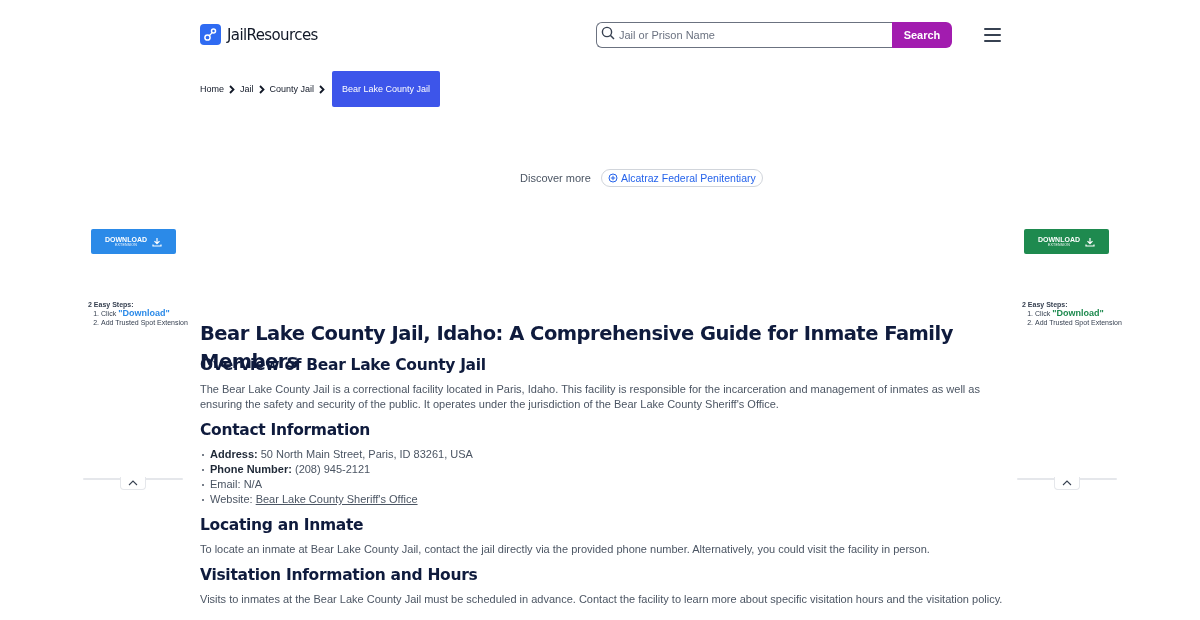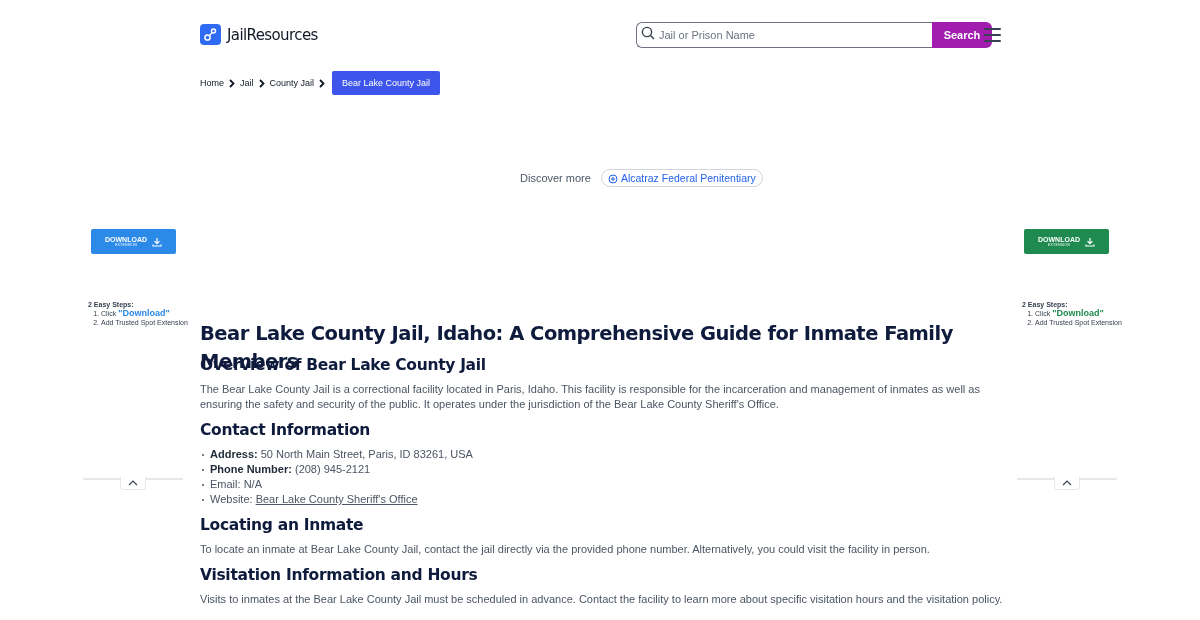--- a/index.html
+++ b/index.html
@@ -5,38 +5,38 @@
     * { box-sizing: border-box; margin: 0; padding: 0; }
     html, body { width: 1200px; height: 620px; overflow: hidden; background: #ffffff; }
     body { font-family: "Liberation Sans", "DejaVu Sans", sans-serif; color: #1f2937; position: relative; }
 
     
     .header { position: absolute; left: 0; top: 0; width: 1200px; height: 70px; }
     .logo { position: absolute; left: 200px; top: 24px; display: flex; align-items: center; gap: 4px; }
     .logo-mark { width: 21px; height: 21px; background: #2f6bf2; border-radius: 4px; display: flex; align-items: center; justify-content: center; }
     .logo-text { font-family: "DejaVu Sans", sans-serif; font-size: 15px; color: #111827; letter-spacing: -0.6px; margin-left: 2px; }
 
-    .search { position: absolute; left: 636px; top: 22px; width: 356px; height: 26px; display: flex; }
+    .search { position: absolute; left: 596px; top: 22px; width: 356px; height: 26px; display: flex; }
     .search-field { flex: 1; border: 1px solid #6b7280; border-right: none; border-radius: 6px 0 0 6px; display: flex; align-items: center; padding-left: 4px; background: #fff; }
     .search-field input { border: none; outline: none; font-size: 11px; color: #374151; margin-left: 4px; width: 260px; font-family: "Liberation Sans", sans-serif; background: transparent; }
     .search-field input::placeholder { color: #6b7280; }
     .search-btn { width: 60px; background: #a21caf; color: #fff; font-weight: bold; font-size: 11px; border: none; border-radius: 0 6px 6px 0; font-family: "Liberation Sans", sans-serif; }
     .menu-btn { position: absolute; left: 984px; top: 28px; width: 17px; height: 14px; display: flex; flex-direction: column; justify-content: space-between; cursor: pointer; }
     .menu-btn span { display: block; height: 2px; background: #374151; border-radius: 1px; }
 
     
     .breadcrumb { position: absolute; left: 200px; top: 71px; display: flex; align-items: center; font-size: 9px; color: #111827; }
     .crumb { color: #111827; text-decoration: none; }
     .crumb-sep { margin: 0 5px 0 5px; display: inline-block; width: 6px; height: 9px; }
-    .crumb-active { background: #3d55ea; color: #fff; padding: 7px 10px; border-radius: 2px; margin-left: 2px; }
+    .crumb-active { background: #3d55ea; color: #fff; padding: 13px 10px; border-radius: 2px; margin-left: 2px; }
 
     
     .discover { position: absolute; left: 487px; top: 169px; display: flex; align-items: center; font-size: 11px; margin-left: 33px; }
     .discover-label { color: #4b5563; }
-    .discover-pill { margin-left: 10px; border: 1px solid #d1d5db; border-radius: 10px; padding: 2px 6px; color: #2563eb; display: flex; align-items: flex-end; gap: 3px; font-size: 10.5px; }
+    .discover-pill { margin-left: 10px; border: 1px solid #d1d5db; border-radius: 10px; padding: 2px 6px; color: #2563eb; display: flex; align-items: center; gap: 3px; font-size: 10.5px; }
 
     
     .ad { position: absolute; width: 100px; }
     .ad-btn { display: flex; align-items: center; justify-content: center; width: 85px; height: 25px; border-radius: 2px; color: #fff; flex-direction: row; gap: 5px; }
     .ad-btn .t1 { font-size: 7px; font-weight: bold; line-height: 7px; display: block; text-align: center; }
     .ad-btn .t2 { font-size: 3.5px; display: block; text-align: center; letter-spacing: 0.2px; }
     .ad-steps { margin-top: 46px; font-size: 7px; color: #374151; line-height: 9px; }
     .ad-steps .title { font-weight: bold; }
     .ad-steps ol { margin-left: 13px; }
     .ad-steps .dl { font-weight: bold; font-size: 9px; }

